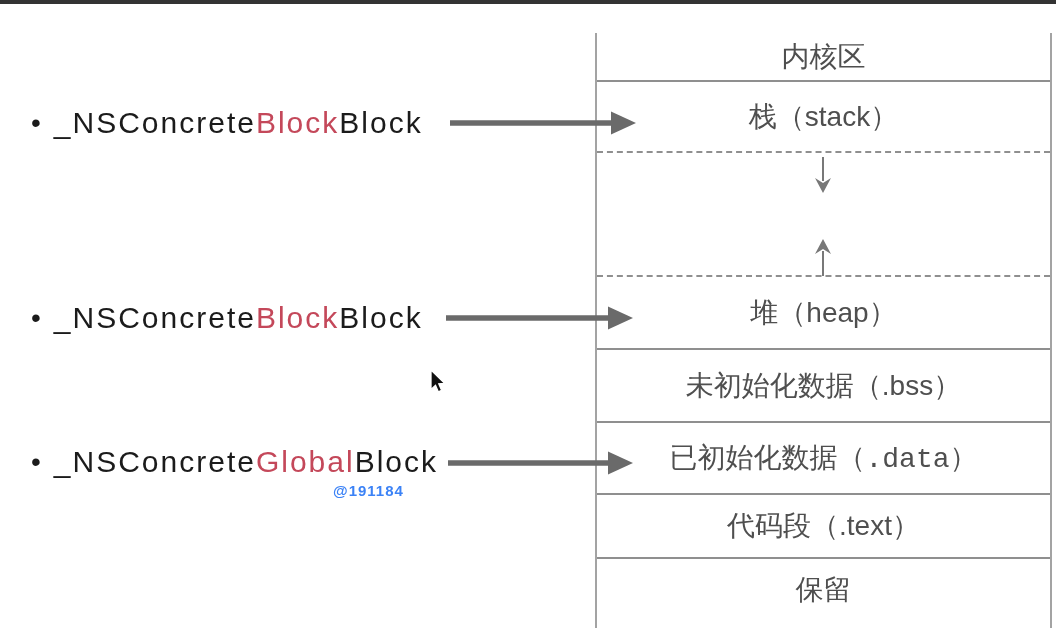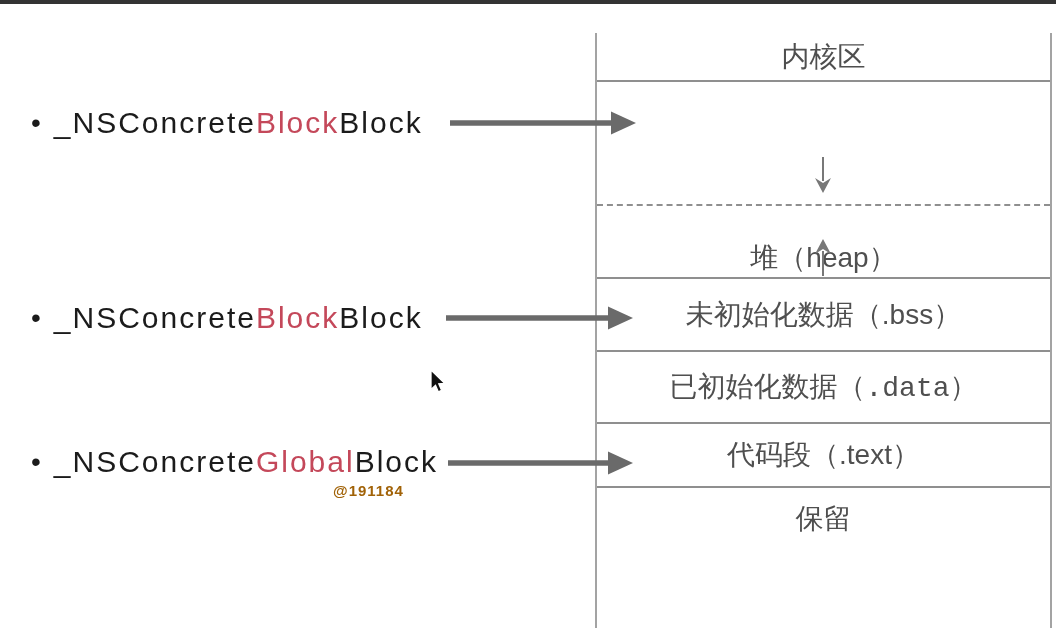--- a/index.html
+++ b/index.html
@@ -38,21 +38,21 @@
   #bullet-2 { top: 300px; }
   #bullet-3 { top: 444px; }
   .hl { color: #c4485a; }
   
   .watermark {
     position: absolute;
     left: 333px; top: 482px;
     font-size: 15px;
     font-weight: bold;
     letter-spacing: 1px;
-    color: #a16207;
+    color: #3b82f6;
   }
   
   .memtable {
     position: absolute;
     left: 595px; top: 33px;
     width: 457px; height: 595px;
     border-left: 2px solid #a3a3a3;
     border-right: 2px solid #a3a3a3;
     box-sizing: border-box;
   }
@@ -61,21 +61,21 @@
     display: flex;
     align-items: center;
     justify-content: center;
     font-size: 28px;
     color: #4f4f4f;
     white-space: nowrap;
   }
   .r-kernel   { height: 49px;  border-bottom: 2px solid  #8f8f8f; }
   .r-stack    { height: 71px;  border-bottom: 2px dashed #8f8f8f; }
   .r-gap      { height: 124px; border-bottom: 2px dashed #8f8f8f; }
-  .r-heap     { height: 73px;  border-bottom: 2px solid  #8f8f8f; align-items: flex-end; }
+  .r-heap     { height: 73px;  border-bottom: 2px solid  #8f8f8f; }
   .r-bss      { height: 73px;  border-bottom: 2px solid  #8f8f8f; }
   .r-data     { height: 72px;  border-bottom: 2px solid  #8f8f8f; font-family: Liberation Mono, monospace; }
   .r-text     { height: 64px;  border-bottom: 2px solid  #8f8f8f; }
   .r-reserved { height: 61px; }
   
   .overlay {
     position: absolute;
     left: 0; top: 0;
     width: 1056px; height: 628px;
     pointer-events: none;
@@ -105,20 +105,23 @@
   <div class="bullet-item" id="bullet-3">
     <span class="marker">•</span>
     <span><span>_NSConcrete</span><span class="hl">Global</span><span>Block</span></span>
   </div>
 
   <div class="watermark">@191184</div>
 
   <div class="memtable">
     <div class="row r-kernel">
       <span>内核区</span>
+    </div>
+    <div class="row r-stack">
+      <span>栈（stack）</span>
     </div>
     <div class="row r-gap"></div>
     <div class="row r-heap">
       <span>堆（heap）</span>
     </div>
     <div class="row r-bss">
       <span>未初始化数据（.bss）</span>
     </div>
     <div class="row r-data">
       <span>已初始化数据（.data）</span>

